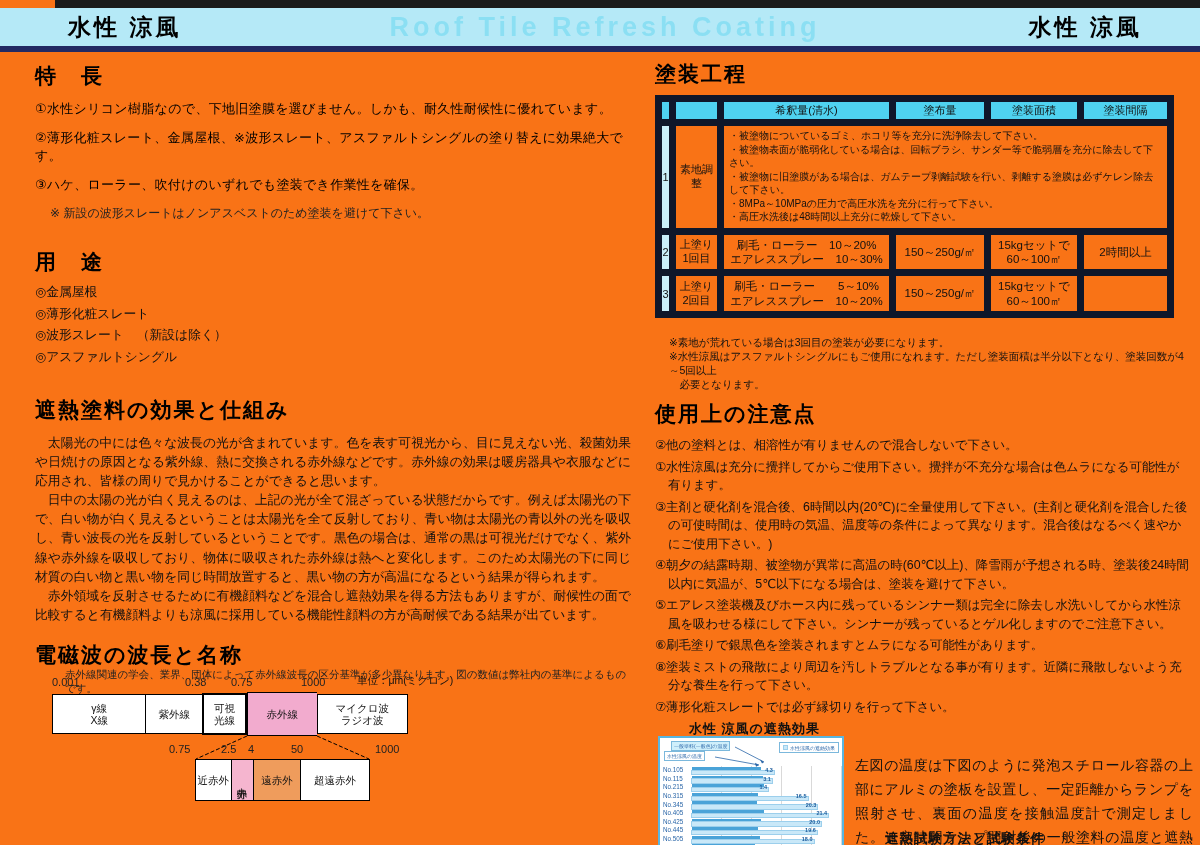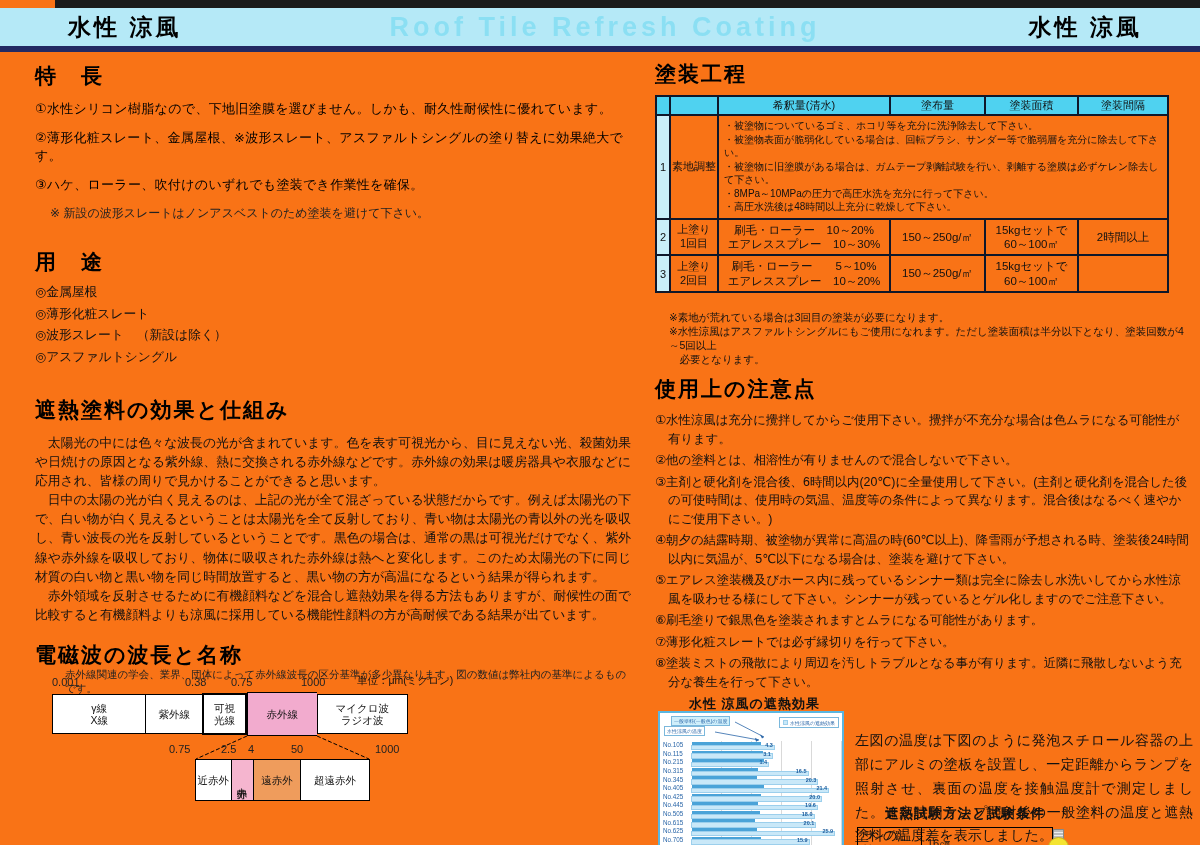--- a/index.html
+++ b/index.html
@@ -43,21 +43,21 @@
   .seg-visible { border:2.5px solid #000; margin:-2px 0; }
   .seg-ir { background:#f2abce; margin:-3px 0; border-top:1.5px solid #000; border-bottom:1.5px solid #000; }
   .sp-bar2 { position:absolute; left:160px; top:118px; width:175px; height:42px; display:flex; border:1.5px solid #000; background:#fff; }
   .seg-mid { background:#f5b5cf; }
   .seg-mid .v { writing-mode:vertical-rl; letter-spacing:1px; }
   .seg-far { background:#ef9c5c; }
   .sp-svg { position:absolute; left:0; top:0; width:420px; height:190px; pointer-events:none; }
 
   
   .p-table { border-collapse:collapse; table-layout:fixed; width:512px; margin-top:7px; border:2px solid #000; }
-  .p-table td { border:2px solid #0f172a; vertical-align:middle; }
+  .p-table td { border:7px solid #0f172a; vertical-align:middle; }
   .p-head td { background:#4fd2f0; font-size:11px; text-align:center; height:15px; padding:1px; }
   .no-cell { background:#c9eff9; text-align:center; font-size:11px; }
   .name-cell { text-align:center; font-size:11px; line-height:1.25; white-space:pre-line; }
   .detail-cell { font-size:10px; line-height:1.35; padding:3px 4px 4px 5px; white-space:pre-line; }
   .mid-cell { text-align:center; font-size:11.5px; line-height:1.25; white-space:pre-line; padding:3px 1px; }
   .p-notes { margin-top:18px; margin-left:14px; }
   .p-note { font-size:10.5px; line-height:1.32; white-space:pre-line; color:#111; }
   .cautions { margin-top:9px; }
   .c-items { margin-top:8px; }
   .c-item { font-size:12.4px; line-height:1.49; margin-bottom:3px; padding-left:13px; text-indent:-13px; color:#111; }
@@ -237,28 +237,28 @@
 
     <div class="p-notes">
         <div class="p-note">※素地が荒れている場合は3回目の塗装が必要になります。</div>
         <div class="p-note">※水性涼風はアスファルトシングルにもご使用になれます。ただし塗装面積は半分以下となり、塗装回数が4～5回以上
 　必要となります。</div>
       </div>
 
     <div class="cautions">
       <div class="h1">使用上の注意点</div>
       <div class="c-items">
+          <div class="c-item">②他の塗料とは、相溶性が有りませんので混合しないで下さい。</div>
           <div class="c-item">①水性涼風は充分に攪拌してからご使用下さい。攪拌が不充分な場合は色ムラになる可能性が有ります。</div>
-          <div class="c-item">②他の塗料とは、相溶性が有りませんので混合しないで下さい。</div>
           <div class="c-item">③主剤と硬化剤を混合後、6時間以内(20℃)に全量使用して下さい。(主剤と硬化剤を混合した後の可使時間は、使用時の気温、温度等の条件によって異なります。混合後はなるべく速やかにご使用下さい。)</div>
           <div class="c-item">④朝夕の結露時期、被塗物が異常に高温の時(60℃以上)、降雪雨が予想される時、塗装後24時間以内に気温が、5℃以下になる場合は、塗装を避けて下さい。</div>
           <div class="c-item">⑤エアレス塗装機及びホース内に残っているシンナー類は完全に除去し水洗いしてから水性涼風を吸わせる様にして下さい。シンナーが残っているとゲル化しますのでご注意下さい。</div>
           <div class="c-item">⑥刷毛塗りで銀黒色を塗装されますとムラになる可能性があります。</div>
+          <div class="c-item">⑧塗装ミストの飛散により周辺を汚しトラブルとなる事が有ります。近隣に飛散しないよう充分な養生を行って下さい。</div>
           <div class="c-item">⑦薄形化粧スレートでは必ず縁切りを行って下さい。</div>
-          <div class="c-item">⑧塗装ミストの飛散により周辺を汚しトラブルとなる事が有ります。近隣に飛散しないよう充分な養生を行って下さい。</div>
         </div>
     </div>
 
     <div class="chart-sec">
       <div class="chart-title">水性 涼風の遮熱効果</div>
 
       <div class="chart-box">
         <div class="c-callout1">一般塗料(一般色)の温度</div>
         <div class="c-callout2">水性涼風の温度</div>
         <div class="c-legend">

